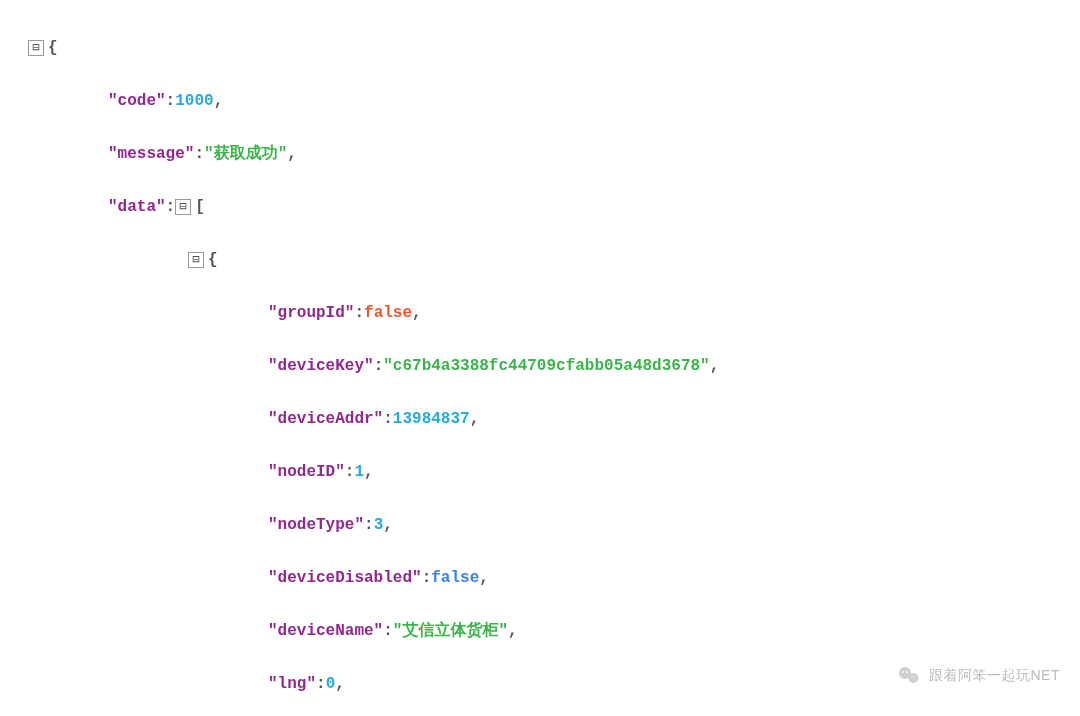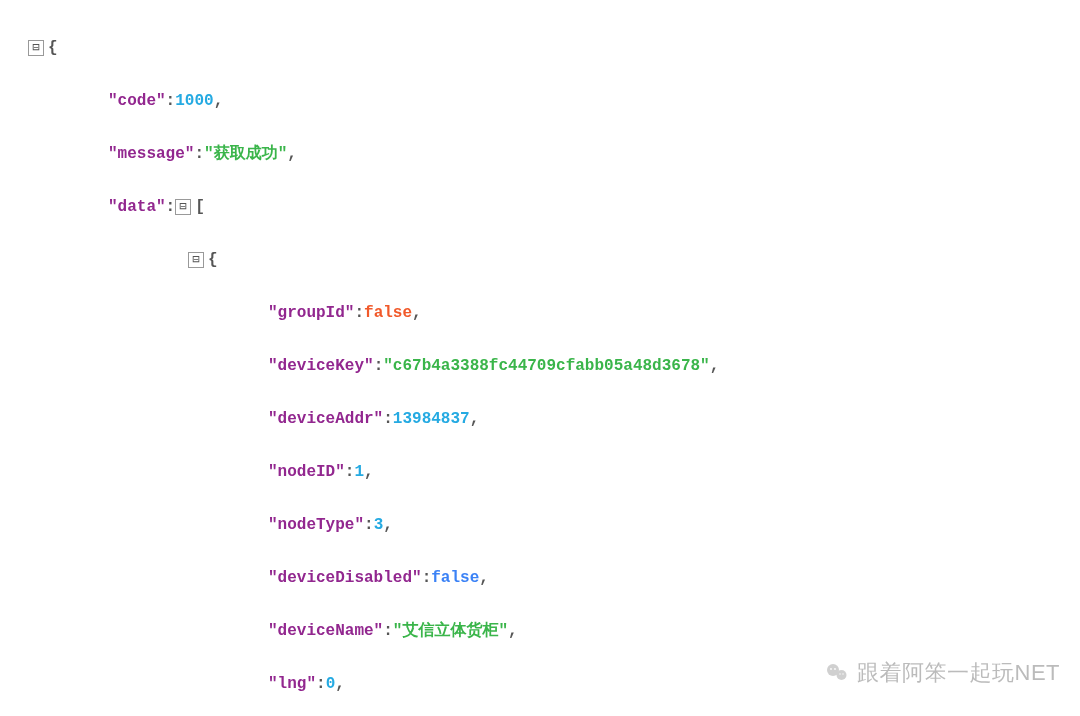--- a/index.html
+++ b/index.html
@@ -45,21 +45,21 @@
   .num   { color: #25aae2; }   
   .null  { color: #f1592a; }   
   .bool  { color: #3b82f6; }   
   .punc  { color: #555555; }
   .watermark {
     position: fixed;
     right: 20px;
     bottom: 28px;
     color: #b8b8b8;
     font-family: "Microsoft YaHei", sans-serif;
-    font-size: 22px;
+    font-size: 14px;
     font-weight: normal;
     display: flex;
     align-items: center;
     gap: 8px;
     opacity: 0.95;
     letter-spacing: 0.5px;
   }
   .wm-logo {
     width: 24px;
     height: 24px;

